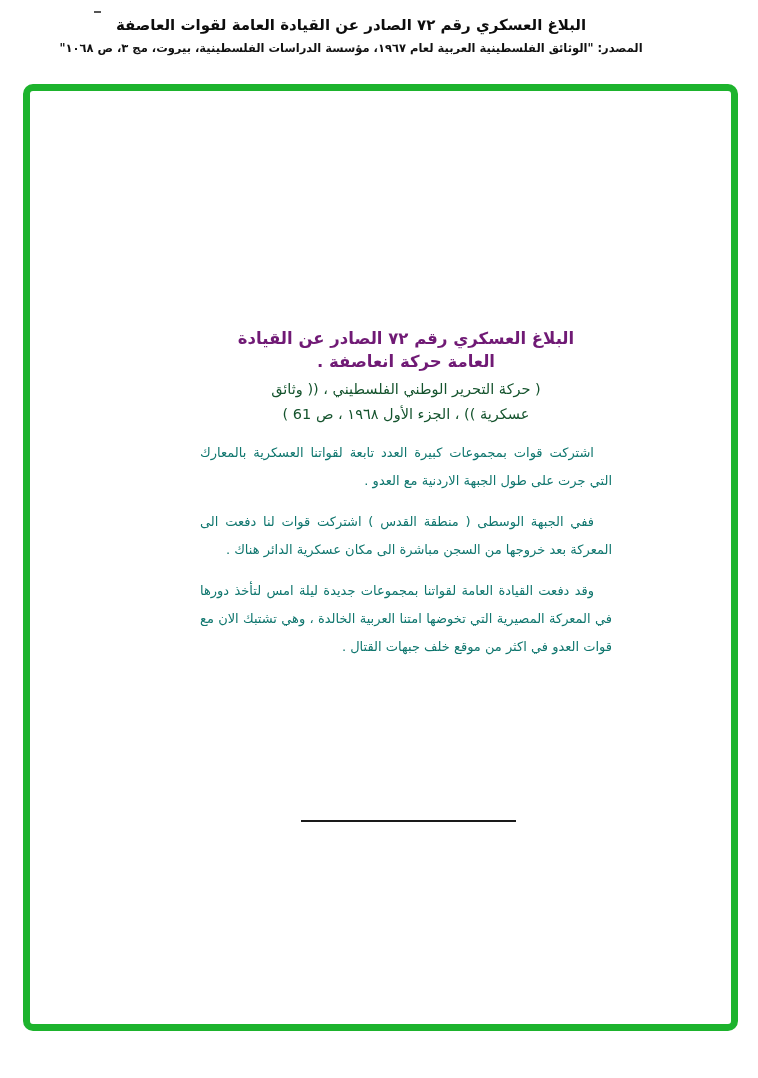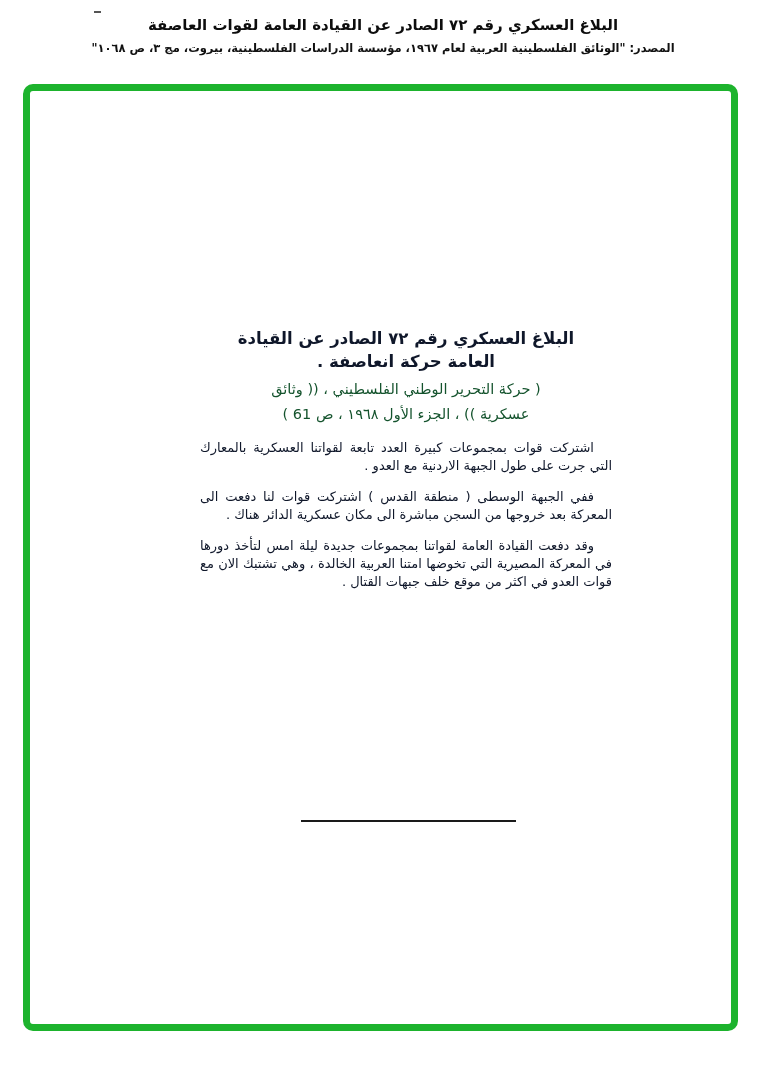--- a/index.html
+++ b/index.html
@@ -15,21 +15,20 @@
     overflow: hidden;
   }
   .top-header {
     position: absolute;
     top: 14px;
     left: 0;
     width: 702px;
     text-align: center;
     direction: rtl;
     color: #0d0d0d;
-    padding-left: 32px;
   }
   .top-header .h1 {
     font-size: 15px;
     font-weight: bold;
     line-height: 22px;
     letter-spacing: 0.2px;
   }
   .top-header .h2 {
     font-size: 11.5px;
     font-weight: bold;
@@ -61,21 +60,21 @@
     top: 236px;
     width: 412px;
     direction: rtl;
     color: #161616;
   }
   .doc-title {
     text-align: center;
     font-weight: bold;
     font-size: 16.5px;
     line-height: 23px;
-    color: #0f172a;
+    color: #701a75;
   }
   .doc-title span { display: block; }
   .doc-date {
     margin-top: 15px;
     text-align: center;
     font-weight: bold;
     font-size: 14px;
     line-height: 18px;
   }
   .doc-citation {
@@ -86,24 +85,24 @@
     line-height: 25px;
     color: #14532d;
   }
   .doc-citation span { display: block; }
   .doc-body {
     margin-top: 12px;
   }
   .doc-body p {
     margin: 0 0 13px 0;
     font-size: 13px;
-    line-height: 18px;
+    line-height: 28px;
     text-align: justify;
     text-indent: 18px;
-    color: #0f172a;
+    color: #0f766e;
   }
   .signature-rule {
     position: absolute;
     left: 271px;
     top: 729px;
     width: 215px;
     height: 2px;
     background: #1a1a1a;
   }
 </style>

